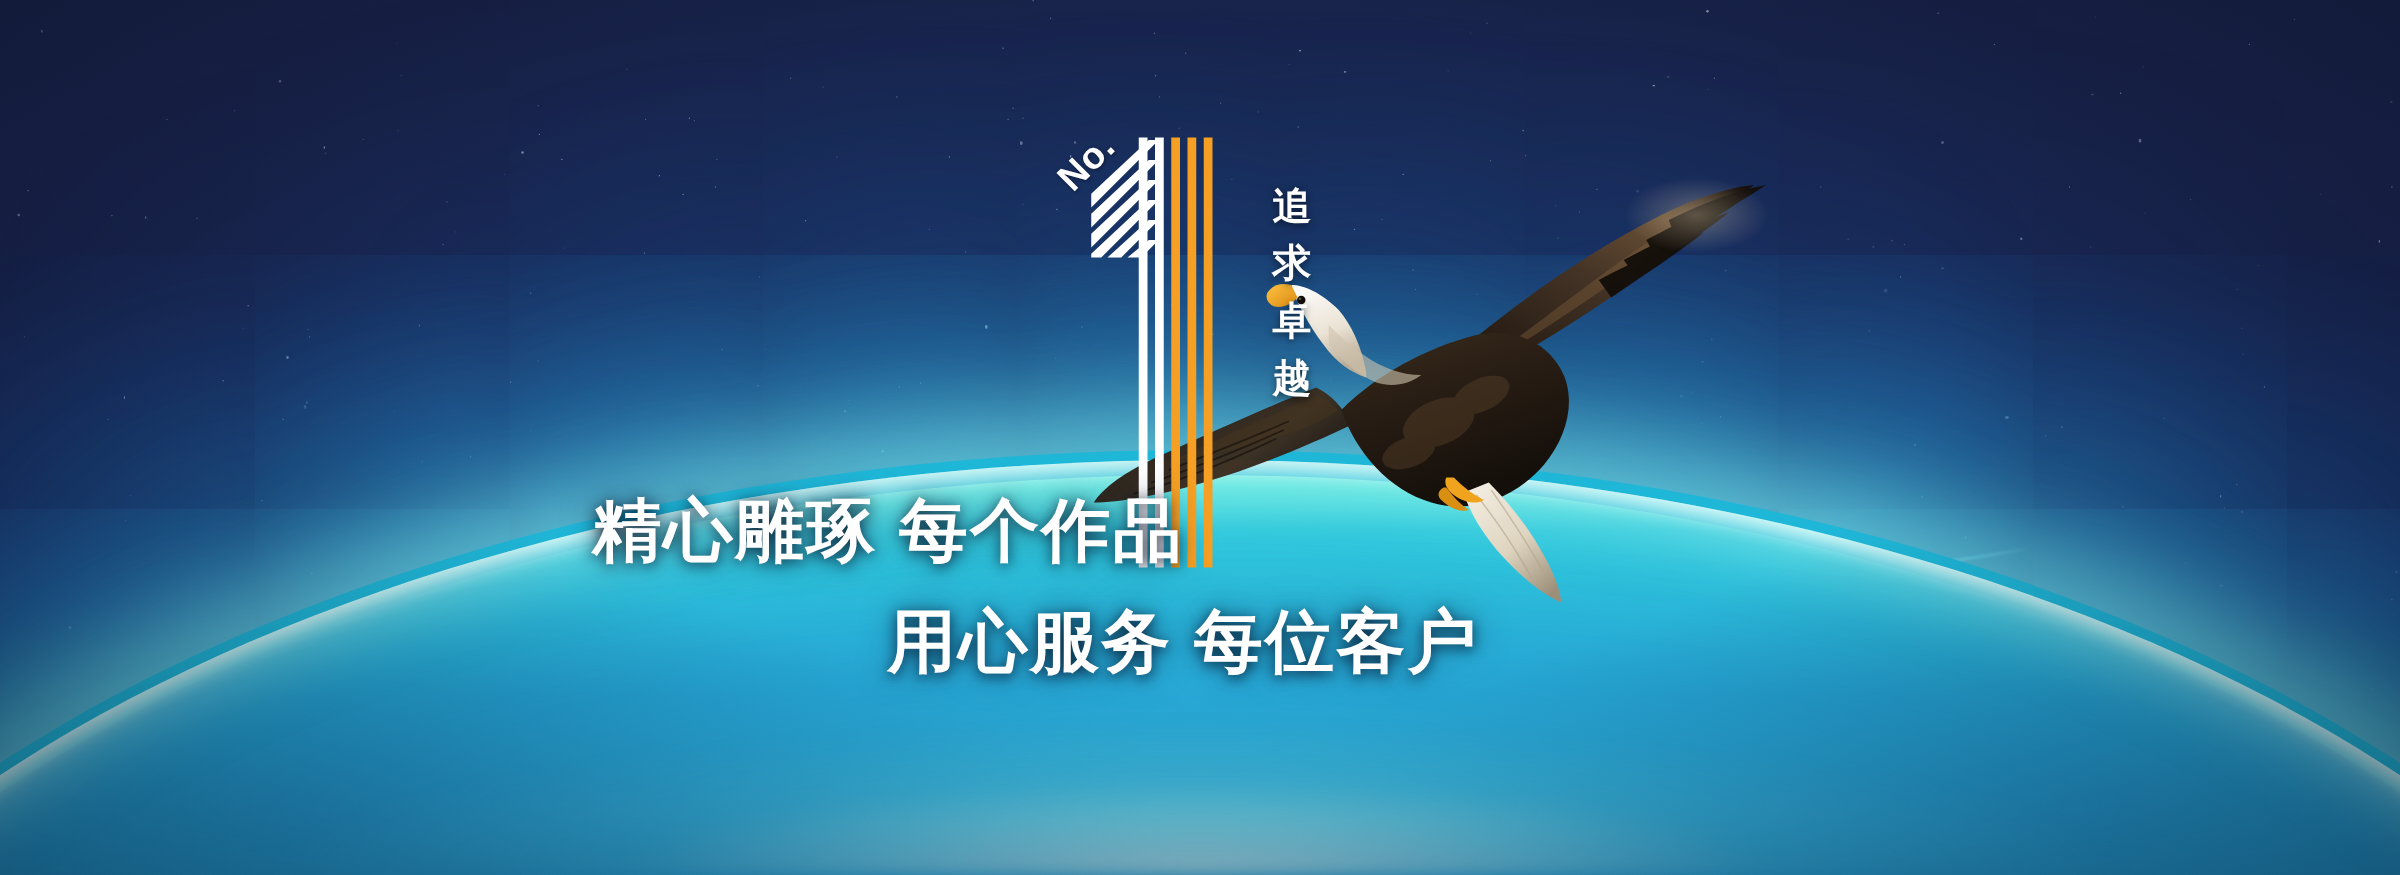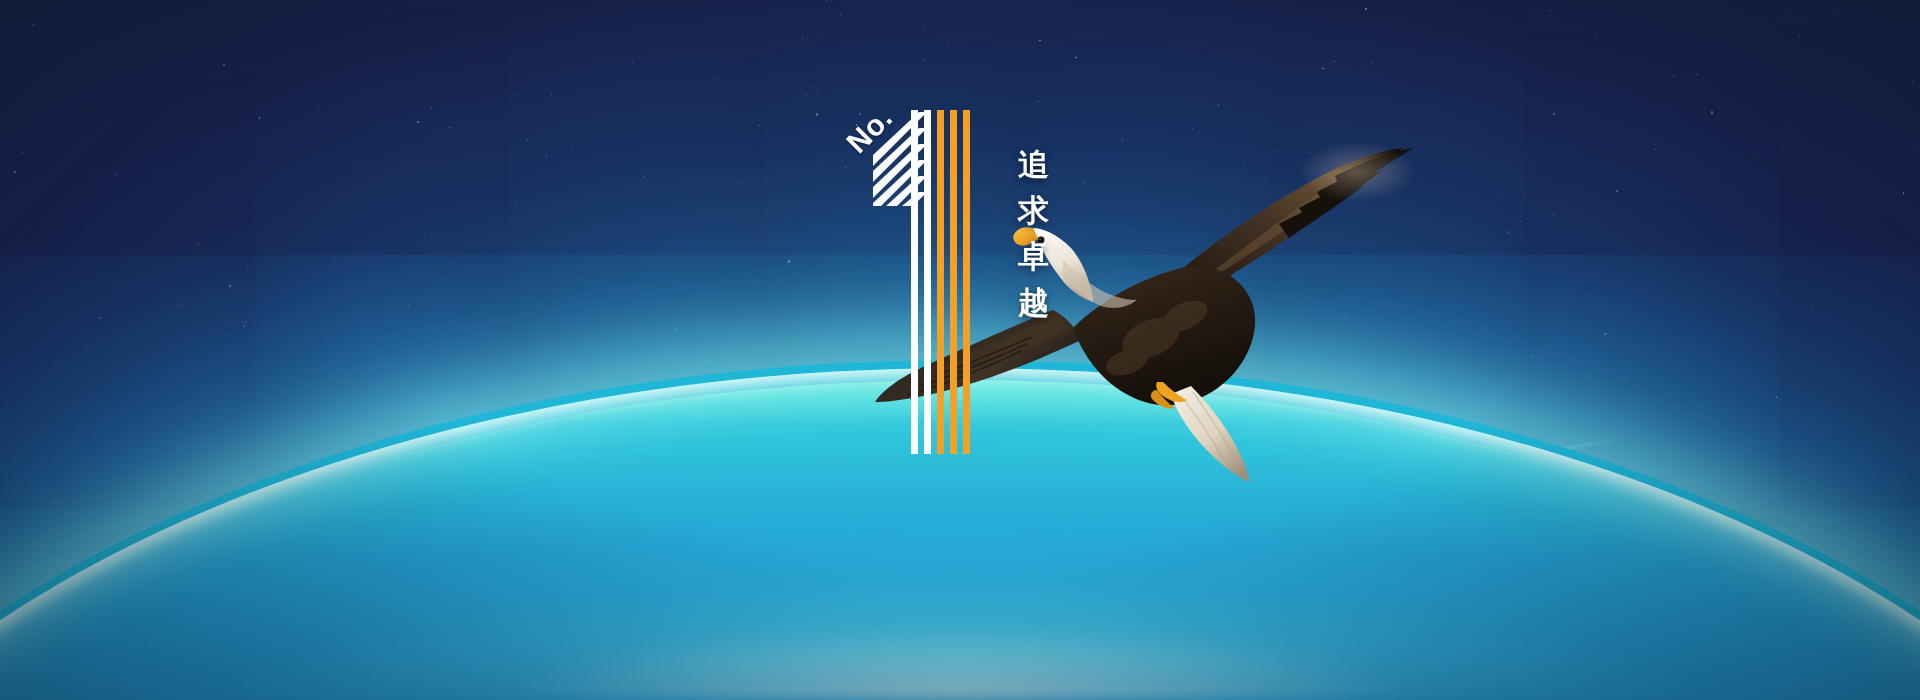--- a/index.html
+++ b/index.html
@@ -666,15 +666,17 @@
   </div>
 
   <div class="vertical-slogan">
     <span>追</span>
     <span>求</span>
     <span>卓</span>
     <span>越</span>
   </div>
 
   <div class="headlines">
+    <div class="headline line-1">精心雕琢 每个作品</div>
+    <div class="headline line-2">用心服务 每位客户</div>
   </div>
 
 </div>
 
 </body></html>

